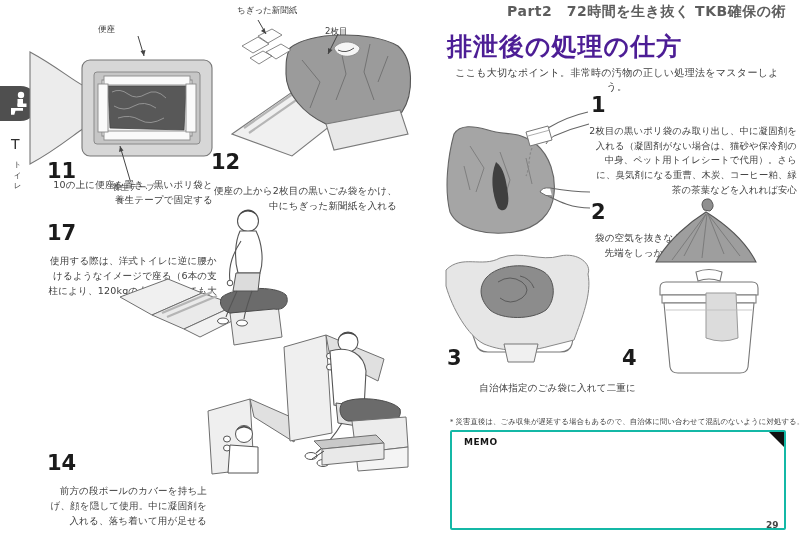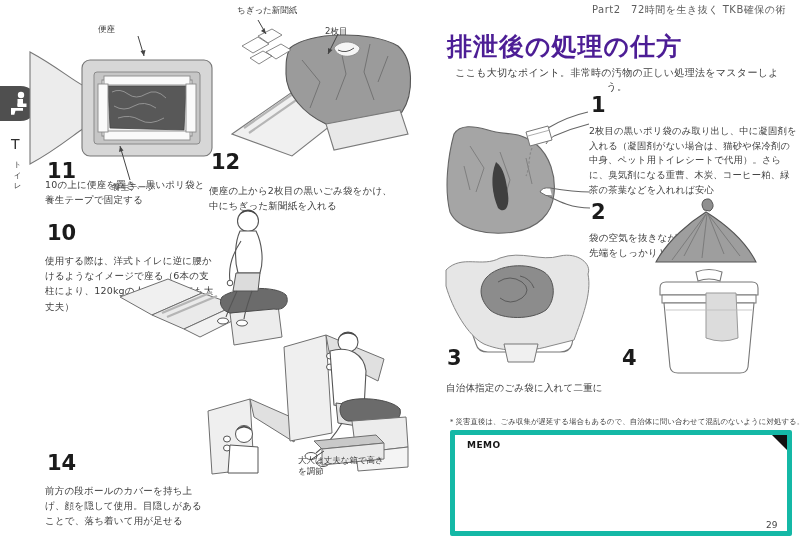--- a/index.html
+++ b/index.html
@@ -1,27 +1,27 @@
 <!DOCTYPE html>
 <html><head>
 <meta charset="utf-8">
 <style>
   html,body{margin:0;padding:0;background:#fff;}
   #spread{position:relative;width:800px;height:545px;background:#ffffff;overflow:hidden;
           font-family:"DejaVu Sans","Liberation Sans",sans-serif;color:#3a3a3a;}
   .abs{position:absolute;}
-  .hdr{font-size:10px;color:#5d5d5d;letter-spacing:.5px;}
+  .hdr{font-size:14px;color:#5d5d5d;letter-spacing:.5px;font-weight:bold;}
   .pgnum{font-size:9px;color:#444;}
   .title{font-size:25px;font-weight:700;color:#4c1d95;letter-spacing:1px;}
   .subtitle{font-size:10px;color:#3c3c3c;letter-spacing:.3px;}
   .num{font-size:21px;font-weight:700;color:#1b1b1b;}
-  .txt{font-size:9.5px;line-height:1.6;color:#3d3d3d;letter-spacing:.2px;}
+  .txt{font-size:9.5px;line-height:1.6;color:#3d3d3d;letter-spacing:.2px;text-align:right;}
   .lbl{font-size:8.5px;color:#3d3d3d;line-height:1.35;}
   .footnote{font-size:7.4px;color:#3d3d3d;white-space:nowrap;letter-spacing:.1px;}
-  .memo-box{border:5px solid #14b8a6;border-radius:2px;background:#fff;}
+  .memo-box{border:2px solid #14b8a6;border-radius:2px;background:#fff;}
   .memo-ear{width:0;height:0;border-top:15px solid #111;border-left:15px solid transparent;}
   .memo-label{font-size:9px;font-weight:700;color:#161616;letter-spacing:.5px;}
   .memo-text{font-size:8px;line-height:1.45;color:#333;text-align:justify;letter-spacing:.1px;}
   .tab{background:#4f4f4f;border-radius:0 18px 18px 0;}
   .tab-letter{font-size:14px;color:#2e2e2e;}
   .tab-vert{writing-mode:vertical-rl;font-size:7.5px;color:#3a3a3a;letter-spacing:2px;}
   svg{display:block;}
 </style>
 </head>
 <body>
@@ -75,21 +75,21 @@
     <line x1="30" y1="4" x2="38" y2="18" stroke="#444" stroke-width="1"></line>
     <path d="M38,18 l-5,-3 l3.5,-3 z" fill="#444"></path>
     <line x1="110" y1="18" x2="100" y2="38" stroke="#444" stroke-width="1"></line>
     <path d="M100,38 l0,-6 l4.5,2 z" fill="#444"></path>
   </svg>
   <div class="abs lbl" style="left:237px;top:5px;">ちぎった新聞紙</div>
   <div class="abs lbl" style="left:325px;top:26px;">2枚目</div>
   <div class="abs num" style="left:211px;top:150px;">12</div>
   <div class="abs txt" style="left:209px;top:183px;width:188px;">便座の上から2枚目の黒いごみ袋をかけ、中にちぎった新聞紙を入れる</div>
 
-  <div class="abs num" style="left:47px;top:221px;">10</div>
+  <div class="abs num" style="left:47px;top:221px;">17</div>
   <div class="abs txt" style="left:45px;top:253px;width:172px;">使用する際は、洋式トイレに逆に腰かけるようなイメージで座る（6本の支柱により、120kgの人が腰かけても大丈夫）</div>
 
   <svg class="abs" style="left:118px;top:205px;" width="320" height="270" viewBox="0 0 320 270">
 
     <path d="M2,92 L50,74 L84,88 L34,110 Z" fill="#f0f0f0" stroke="#6f6f6f" stroke-width="1"></path>
     <path d="M34,110 L84,88 L118,100 L66,124 Z" fill="#eaeaea" stroke="#6f6f6f" stroke-width="1"></path>
     <line x1="44" y1="108" x2="94" y2="87" stroke="#b5b5b5" stroke-width="2.2"></line>
     <line x1="49" y1="112" x2="99" y2="91" stroke="#b5b5b5" stroke-width="2.2"></line>
     <path d="M66,124 L118,100 L134,106 L82,132 Z" fill="#f2f2f2" stroke="#6f6f6f" stroke-width="1"></path>
 
@@ -126,24 +126,23 @@
     <ellipse cx="193" cy="251" rx="6" ry="3.5" fill="#fff" stroke="#555" stroke-width="1"></ellipse>
     <ellipse cx="205" cy="258" rx="6" ry="3.5" fill="#fff" stroke="#555" stroke-width="1"></ellipse>
     <path d="M224,198 C238,190 274,194 282,204 C284,212 278,218 268,216 L230,216 C222,214 220,204 224,198 Z" fill="#6b6b6b" stroke="#4c4c4c" stroke-width="1"></path>
     <path d="M234,216 L288,212 L290,242 L238,248 Z" fill="#ececec" stroke="#6f6f6f" stroke-width="1"></path>
     <path d="M238,248 L290,242 L290,262 L240,266 Z" fill="#f4f4f4" stroke="#6f6f6f" stroke-width="1"></path>
 
     <path d="M196,236 L258,230 L266,238 L204,244 Z" fill="#c9c9c9" stroke="#6f6f6f" stroke-width="1"></path>
     <path d="M204,244 L266,238 L266,254 L204,260 Z" fill="#e9e9e9" stroke="#6f6f6f" stroke-width="1"></path>
     <line x1="206" y1="246" x2="194" y2="254" stroke="#444" stroke-width="1"></line>
   </svg>
-  <div class="abs lbl" style="left:298px;top:455px;width:92px;">大人は丈夫な箱で高さを調節</div>
 
   <div class="abs num" style="left:47px;top:451px;">14</div>
-  <div class="abs txt" style="left:45px;top:483px;width:162px;">前方の段ボールのカバーを持ち上げ、顔を隠して使用。目隠しがあることで、落ち着いて用が足せる</div>
+  <div class="abs txt" style="left:45px;top:483px;width:162px;">前方の段ボールのカバーを持ち上げ、顔を隠して使用。中に凝固剤を入れる、落ち着いて用が足せる</div>
 
   <div class="abs pgnum" style="left:22px;top:520px;margin-top:38px;">28</div>
 
   <div class="abs title" style="left:447px;top:30px;">排泄後の処理の仕方</div>
   <div class="abs subtitle" style="left:447px;top:66px;width:340px;text-align:center;">ここも大切なポイント。非常時の汚物の正しい処理法をマスターしよう。</div>
 
   <svg class="abs" style="left:440px;top:96px;" width="150" height="142" viewBox="0 0 150 142">
     <path d="M14,38 C8,60 4,92 10,116 C18,134 48,140 74,136 C98,132 112,118 114,98 C116,80 110,60 96,48 C78,34 66,40 48,34 C34,30 20,28 14,38 Z" fill="#a5a5a5" stroke="#666" stroke-width="1.1"></path>
     <path d="M30,50 L44,72 L36,96 M60,56 L70,84 L62,110 M86,62 L92,88 M24,70 L30,94" fill="none" stroke="#7a7a7a" stroke-width=".9"></path>
     <path d="M56,66 C50,80 52,98 58,112 C64,118 70,112 68,98 C66,84 64,72 56,66 Z" fill="#3f3f3f"></path>
@@ -187,15 +186,15 @@
   </svg>
   <div class="abs num" style="left:622px;top:346px;">4</div>
 
   <div class="abs footnote" style="left:448px;top:417px;">＊災害直後は、ごみ収集が遅延する場合もあるので、自治体に問い合わせて混乱のないように対処する。</div>
 
   <div class="abs memo-box" style="left:450px;top:430px;width:332px;height:96px;">
     <div class="abs memo-ear" style="right:0;top:0;"></div>
     <div class="abs memo-label" style="left:12px;top:5px;">MEMO</div>
   </div>
 
-  <div class="abs pgnum" style="left:766px;top:520px;">29</div>
+  <div class="abs pgnum" style="left:766px;top:520px;font-weight:bold;">29</div>
 
 </div>
 
 </body></html>

